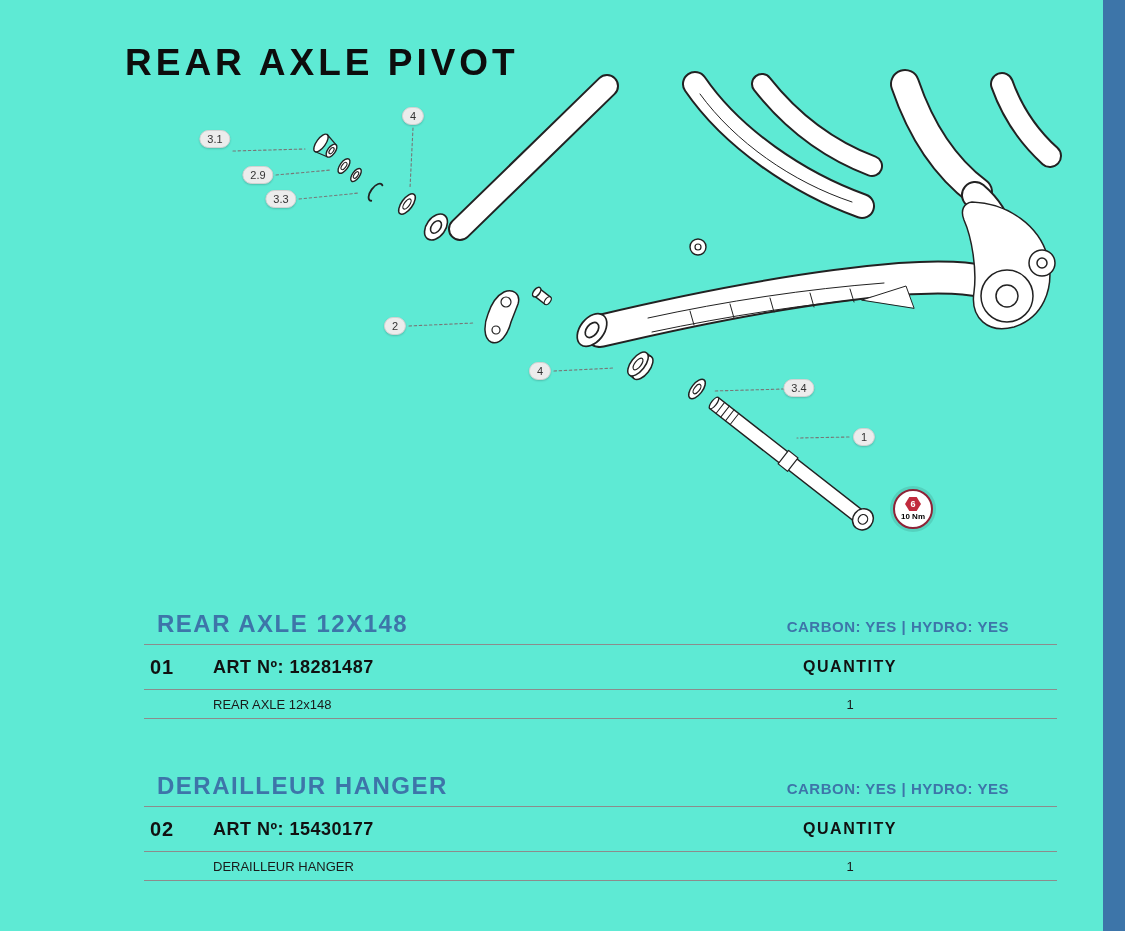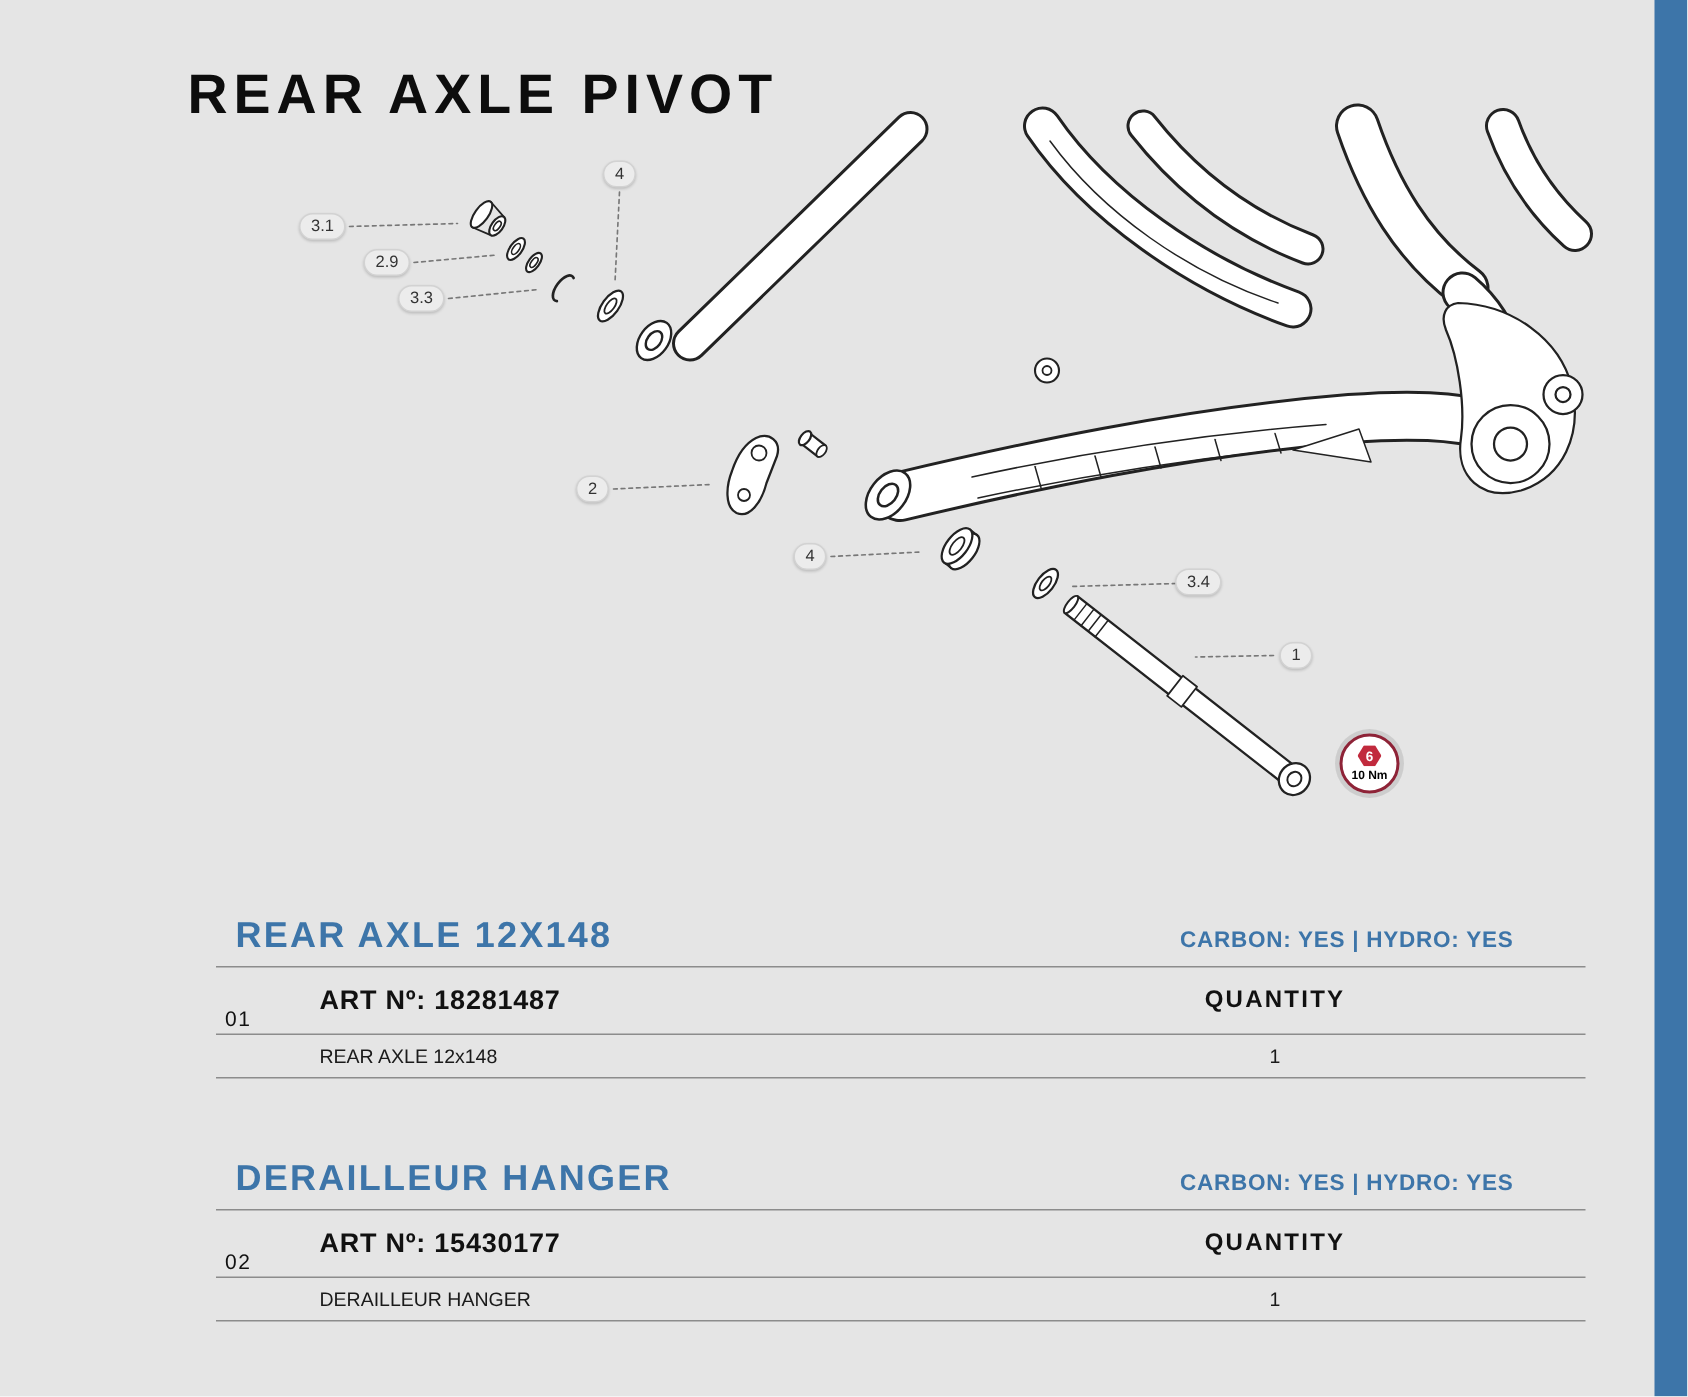--- a/index.html
+++ b/index.html
@@ -1,18 +1,18 @@
 <!DOCTYPE html>
 <html style="--accent-blue: #3d75a9; --torque-red: #c12a3d; --torque-red-dark: #8e2337;"><head>
 <meta charset="utf-8">
 <style>
   * { margin:0; padding:0; box-sizing:border-box; }
   html,body { background:#ffffff; }
   body { width:1125px; height:931px; font-family:"Liberation Sans", sans-serif; }
-  .page { position:relative; width:1125px; height:931px; background:#e5e5e5; overflow:hidden; }
+  .page { position:relative; width:1125px; height:931px; background:#5eead4; overflow:hidden; }
 
   .stripe { position:absolute; top:0; right:0; width:22px; height:100%;
             background:var(--accent-blue, #3d75a9); }
 
   .title { position:absolute; left:125px; top:42px; font-size:37px; font-weight:bold;
            letter-spacing:4px; color:#0d0d0d; white-space:nowrap; }
 
   .diagram { position:absolute; inset:0; }
   .art { position:absolute; left:0; top:0; }
 
@@ -35,21 +35,21 @@
   .section { position:absolute; left:144px; width:913px; color:#111; }
   .sec-head { display:flex; justify-content:space-between; align-items:baseline;
               height:34px; padding-left:13px; }
   .sec-title { font-size:24px; font-weight:bold; letter-spacing:1.5px;
                color:var(--accent-blue, #3d75a9); white-space:nowrap; }
   .sec-spec { font-size:15px; font-weight:bold; letter-spacing:.5px;
               color:var(--accent-blue, #3d75a9); margin-right:48px; white-space:nowrap; }
   .rule { border-top:1px solid #8c8c8c; height:0; }
   .hdr-row { position:relative; height:44px; }
   .hdr-num { position:absolute; left:6px; top:50%; transform:translateY(-50%);
-             font-size:14px; font-weight:normal; letter-spacing:1px;margin-top:12px; }
+             font-size:20px; font-weight:bold; letter-spacing:1px; }
   .hdr-art { position:absolute; left:69px; top:50%; transform:translateY(-50%);
              font-size:18px; font-weight:bold; letter-spacing:.5px; }
   .hdr-qty { position:absolute; left:706px; top:50%; transform:translate(-50%,-50%);
              font-size:16px; font-weight:bold; letter-spacing:1.5px; }
   .part-row { position:relative; height:28px; }
   .part-name { position:absolute; left:69px; top:50%; transform:translateY(-50%); font-size:13px; color:#1a1a1a; }
   .part-qty { position:absolute; left:706px; top:50%; transform:translate(-50%,-50%); font-size:13px; color:#1a1a1a; }
 </style>
 </head>
 <body>
@@ -188,21 +188,21 @@
           <line x1="413" y1="128" x2="410" y2="188"></line>
           <line x1="409" y1="326" x2="474" y2="323"></line>
           <line x1="554" y1="371" x2="614" y2="368"></line>
           <line x1="784" y1="389" x2="714" y2="391"></line>
           <line x1="849" y1="437" x2="797" y2="438"></line>
         </g>
       </g>
     </svg>
 
     <div class="callout" style="left:413px; top:116px">4</div>
-    <div class="callout" style="left:215px; top:151px">3.1</div>
+    <div class="callout" style="left:215px; top:139px">3.1</div>
     <div class="callout" style="left:258px; top:175px">2.9</div>
     <div class="callout" style="left:281px; top:199px">3.3</div>
     <div class="callout" style="left:395px; top:326px">2</div>
     <div class="callout" style="left:540px; top:371px">4</div>
     <div class="callout" style="left:799px; top:388px">3.4</div>
     <div class="callout" style="left:864px; top:437px">1</div>
 
     <div class="torque">
       <div class="torque-hex">
         <span>6</span>

